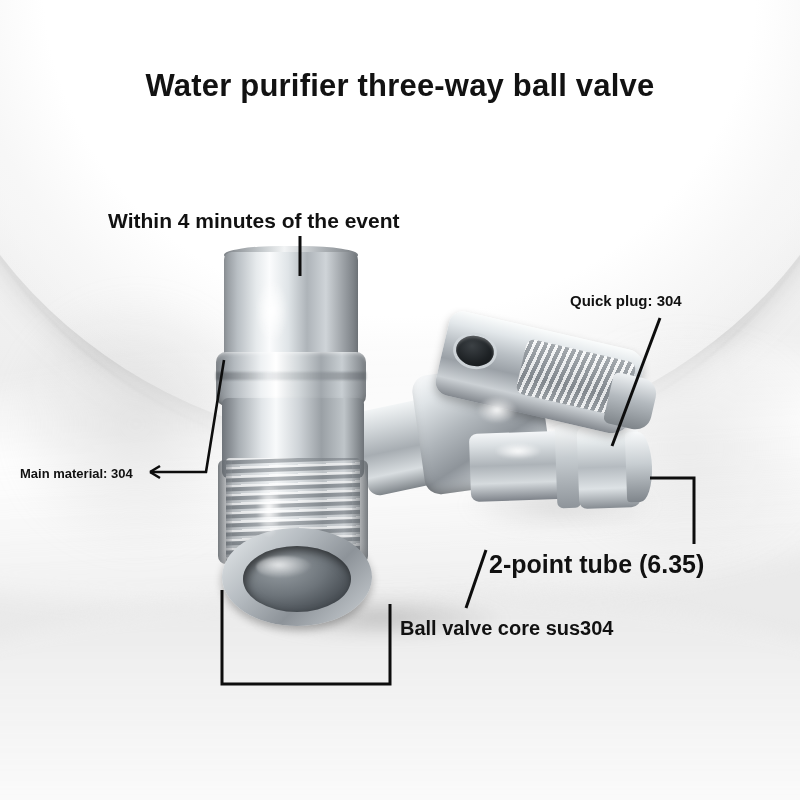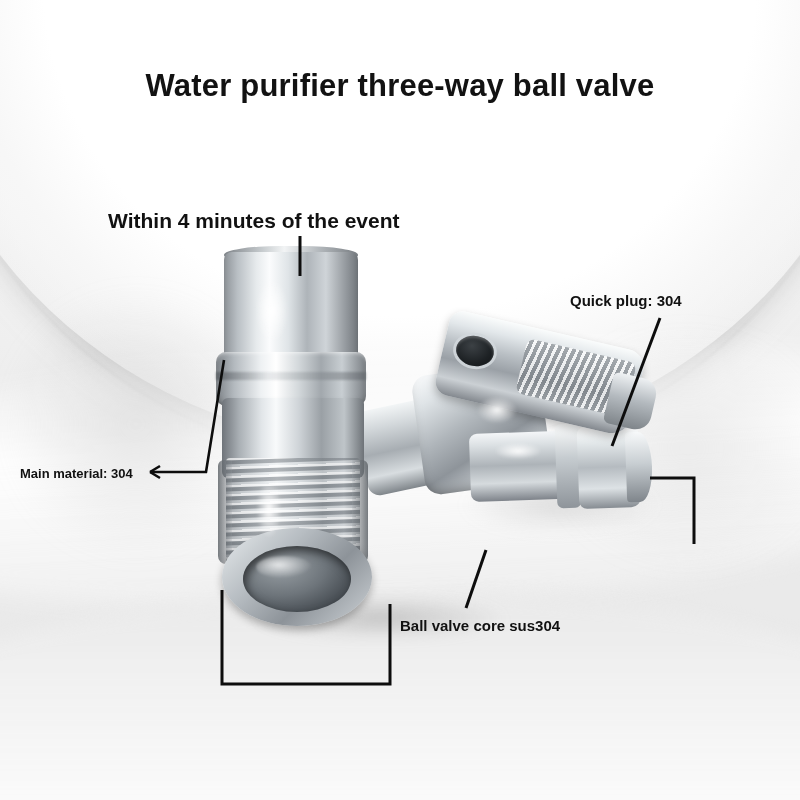--- a/index.html
+++ b/index.html
@@ -99,21 +99,21 @@
   .label {
     position: absolute;
     font-weight: bold;
     color: #111;
     white-space: nowrap;
   }
   .lbl-within    { left: 108px; top: 209px; font-size: 21px; }
   .lbl-quick     { left: 538px; top: 292px; font-size: 15px; margin-left: 32px; }
   .lbl-main      { left: 20px;   top: 466px; font-size: 13px; font-weight: bold; }
   .lbl-twopoint  { left: 489px; top: 550px; font-size: 25px; }
-  .lbl-ballcore  { left: 400px; top: 617px; font-size: 15px; }
+  .lbl-ballcore  { left: 400px; top: 617px; font-size: 20px; }
   .lbl-fourpoint { left: 140px; top: 697px; font-size: 25px; }
 
   
   svg.overlay {
     position: absolute;
     left: 0; top: 0;
     width: 800px;
     height: 800px;
     pointer-events: none;
   }
@@ -400,15 +400,16 @@
     <path d="M466 608 L486 550" stroke="#0d0d0d" stroke-width="3" fill="none"></path>
 
     <path d="M222 590 L222 684 L390 684 L390 604" stroke="#0d0d0d" stroke-width="3" fill="none"></path>
   </svg>
 
   <div class="title">Water purifier three-way ball valve</div>
 
   <div class="label lbl-within">Within 4 minutes of the event</div>
   <div class="label lbl-quick">Quick plug: 304</div>
   <div class="label lbl-main">Main material: 304</div>
+  <div class="label lbl-twopoint">2-point tube (6.35)</div>
   <div class="label lbl-ballcore">Ball valve core sus304</div>
 
 </div>
 
 </body></html>

